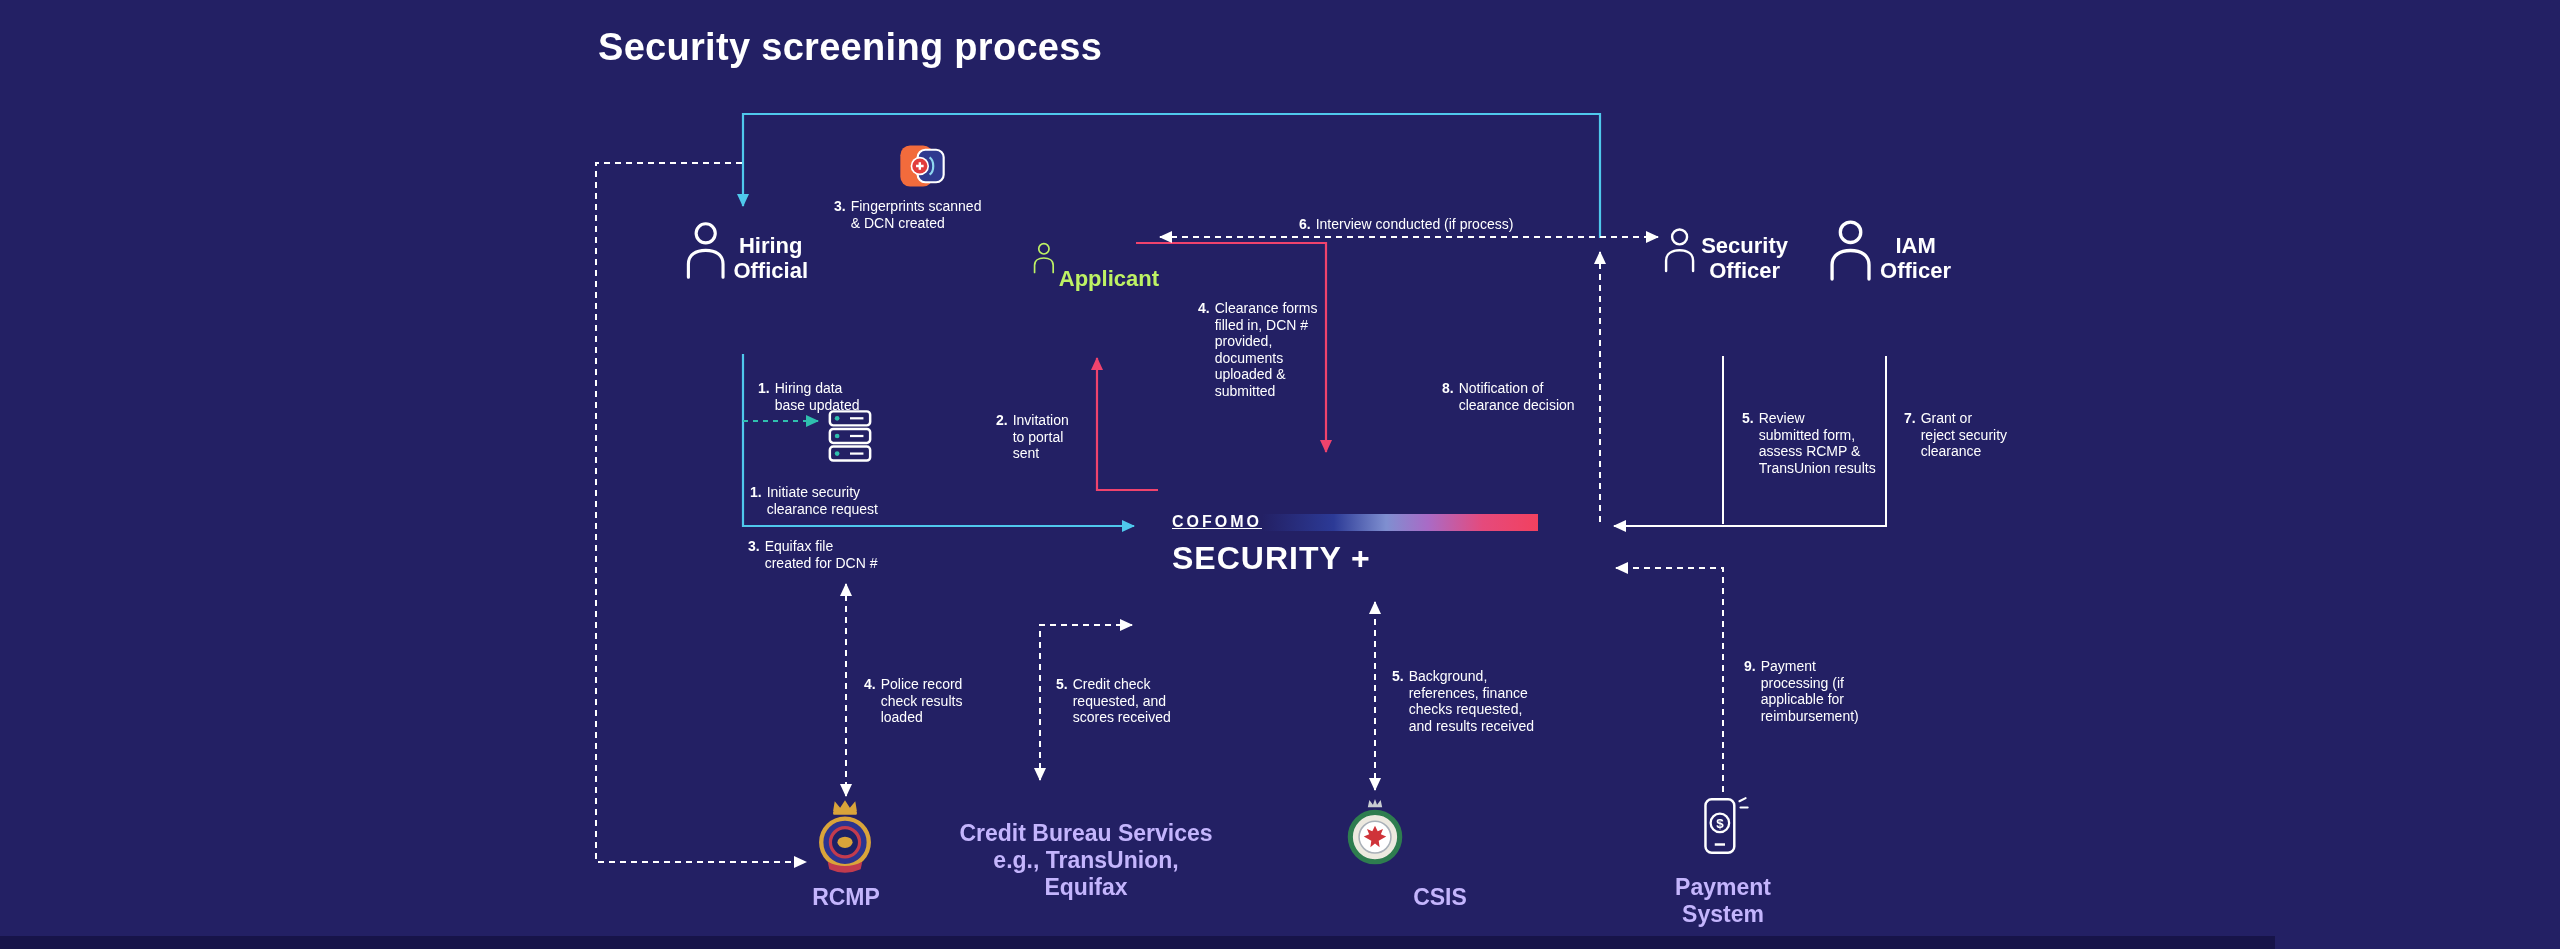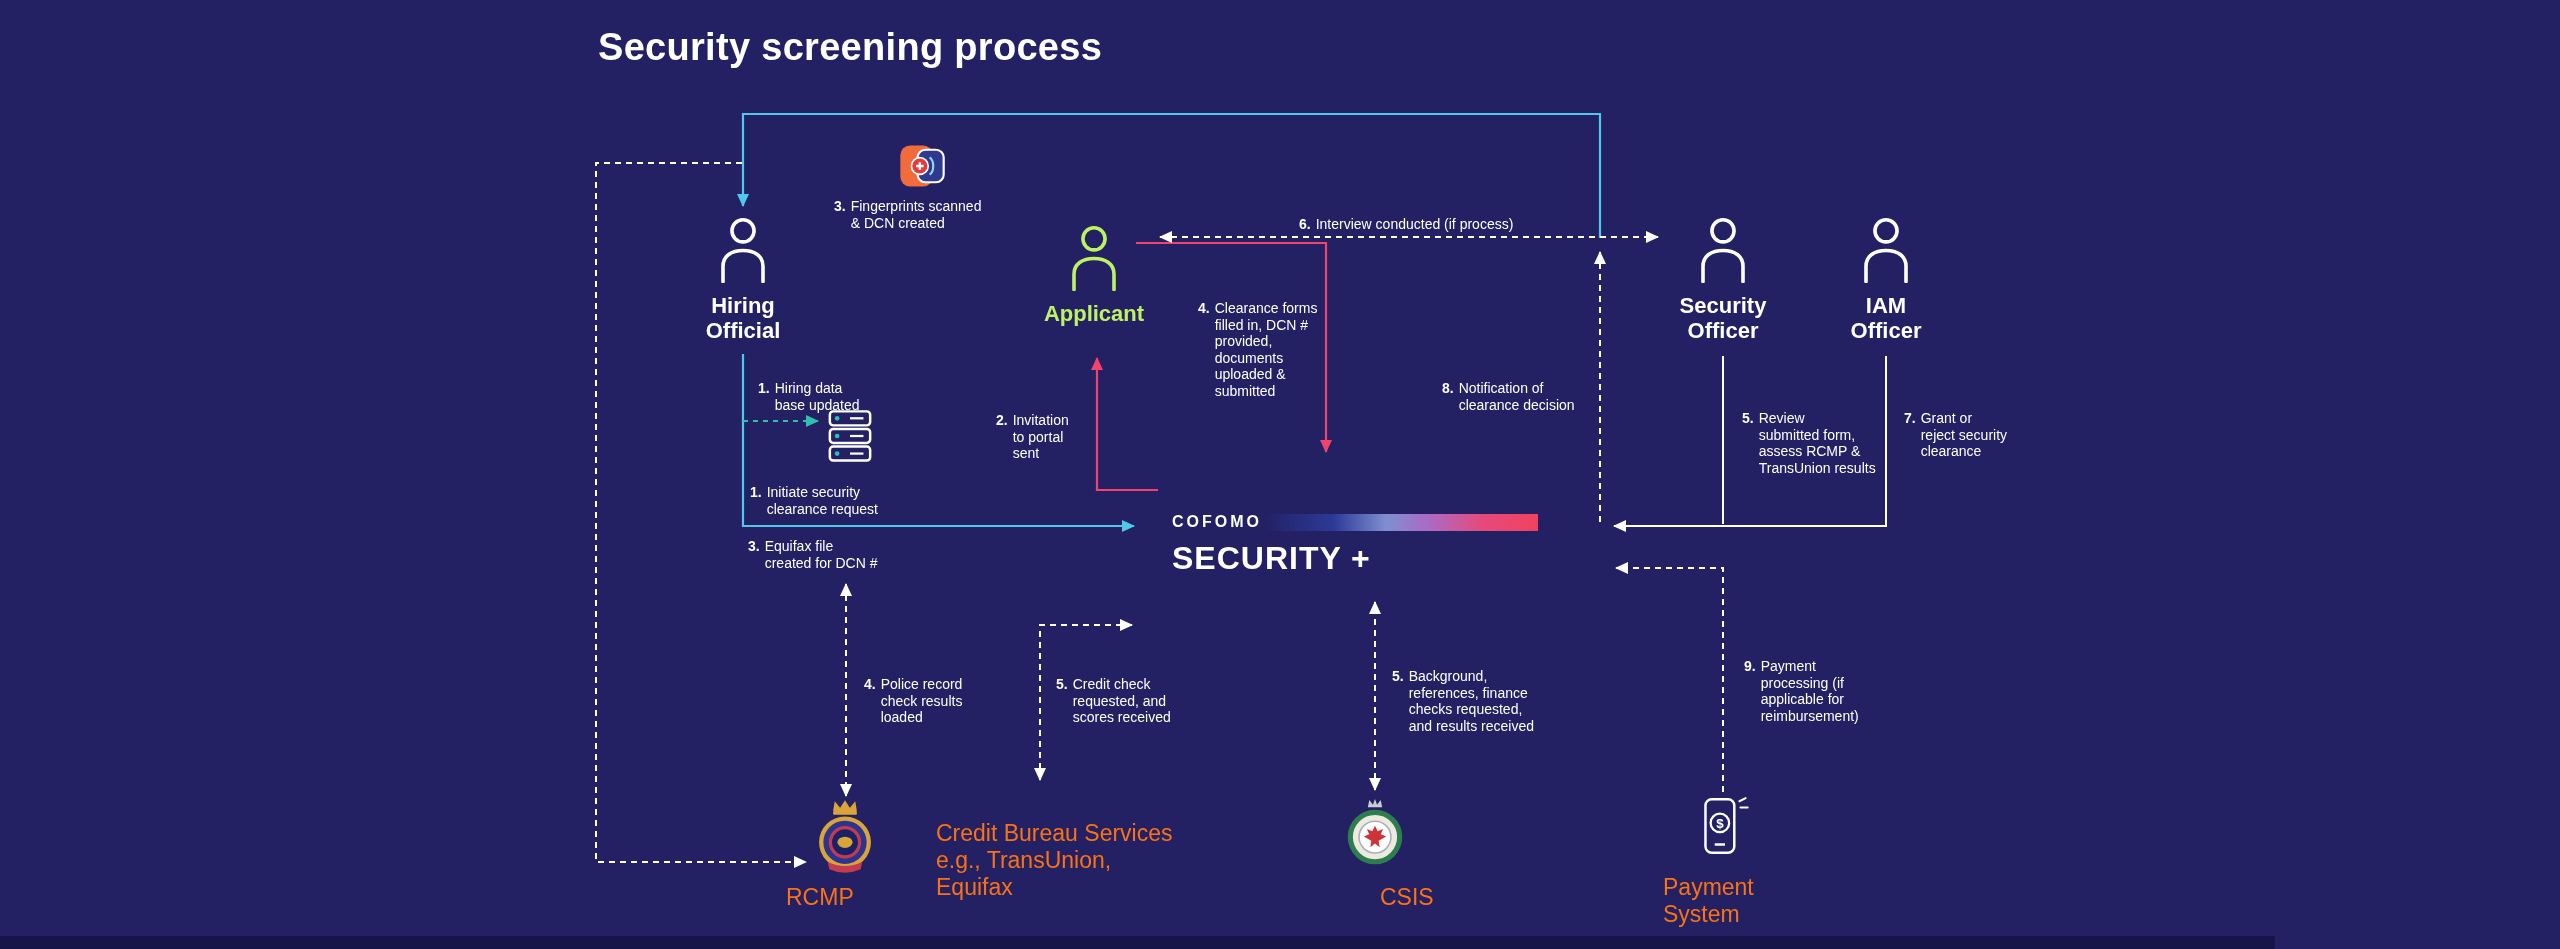--- a/index.html
+++ b/index.html
@@ -5,37 +5,37 @@
   html,body{margin:0;padding:0;background:#232064;}
   .canvas{
     position:relative;width:2275px;height:949px;background:#232064;
     font-family:"Liberation Sans",sans-serif;color:#fff;overflow:hidden;
   }
   .title{
     position:absolute;left:598px;top:26px;font-size:38px;font-weight:600;
     letter-spacing:.3px;color:#fff;
   }
   svg.lines{position:absolute;left:0;top:0;}
-  .actor{position:absolute;width:130px;display:flex;flex-direction:column;align-items:center;color:#fff;}
+  .actor{position:absolute;width:130px;display:flex;flex-direction:row;align-items:flex-end;color:#fff;}
   .actor svg{display:block;}
   .actor-label{margin-top:10px;font-size:22px;font-weight:bold;line-height:25px;text-align:center;white-space:pre-line;}
   .actor.applicant{color:#bef264;}
   .flow-label{position:absolute;display:flex;gap:5px;font-size:14px;line-height:16.5px;color:#fff;}
   .flow-label .num{font-weight:bold;}
   .flow-label .txt{white-space:pre-line;font-weight:400;}
   .icon-abs{position:absolute;}
   .brand{position:absolute;left:1172px;top:513px;}
-  .brand-top{display:flex;align-items:center;}
+  .brand-top{display:flex;align-items:center;text-decoration:underline;}
   .brand-name{font-size:16px;font-weight:bold;letter-spacing:3px;}
   .brand-bar{
     display:inline-block;width:276px;height:17px;
     background:linear-gradient(90deg,#232064 0%,#2c3a96 26%,#7f8fd0 45%,#a96bc6 60%,#e54a7c 80%,#f2415f 100%);
   }
   .brand-product{font-size:32px;font-weight:bold;letter-spacing:1px;margin-top:9px;}
-  .org-label{position:absolute;font-size:23px;font-weight:normal;line-height:27px;white-space:pre-line;color:#f97316;}
+  .org-label{position:absolute;font-size:23px;font-weight:bold;line-height:27px;text-align:center;white-space:pre-line;color:#c4b5fd;}
   .bottom-strip{position:absolute;left:0;right:0;bottom:0;height:13px;background:rgba(8,6,40,.45);}
 </style>
 </head>
 <body>
 
 <div class="canvas">
 
   <div class="title">Security screening process</div>
 
   <svg class="lines" width="2560" height="949" viewBox="0 0 2560 949">

